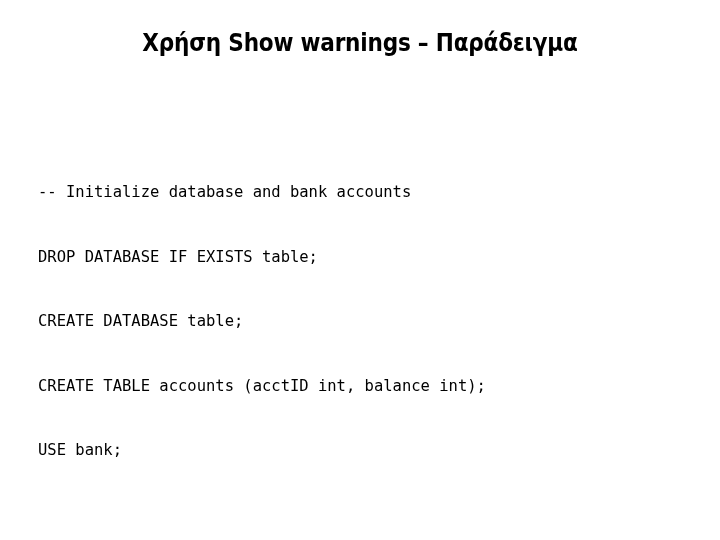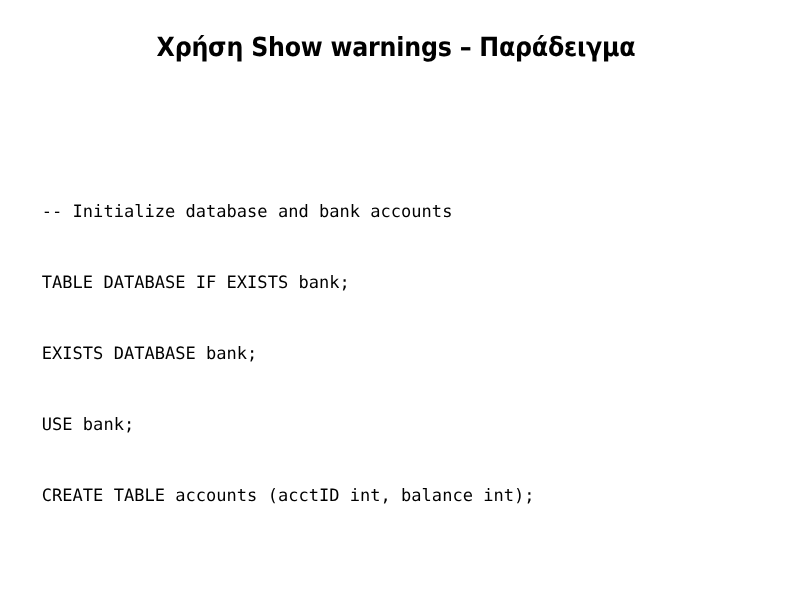--- a/index.html
+++ b/index.html
@@ -55,24 +55,24 @@
 </style>
 </head>
 <body>
 
 <div id="slide-title">Χρήση Show warnings – Παράδειγμα</div>
 
 <div id="code-area">
 
   
   <div class="code-line">-- Initialize database and bank accounts</div>
-  <div class="code-line">TABLE DATABASE IF EXISTS bank;</div>
-  <div class="code-line">EXISTS DATABASE bank;</div>
+  <div class="code-line">DROP DATABASE IF EXISTS table;</div>
+  <div class="code-line">CREATE DATABASE table;</div>
+  <div class="code-line">CREATE TABLE accounts (acctID int, balance int);</div>
   <div class="code-line">USE bank;</div>
-  <div class="code-line">CREATE TABLE accounts (acctID int, balance int);</div>
 
   <div class="code-line blank"></div>
 
   
   
 
   
 
   
 

